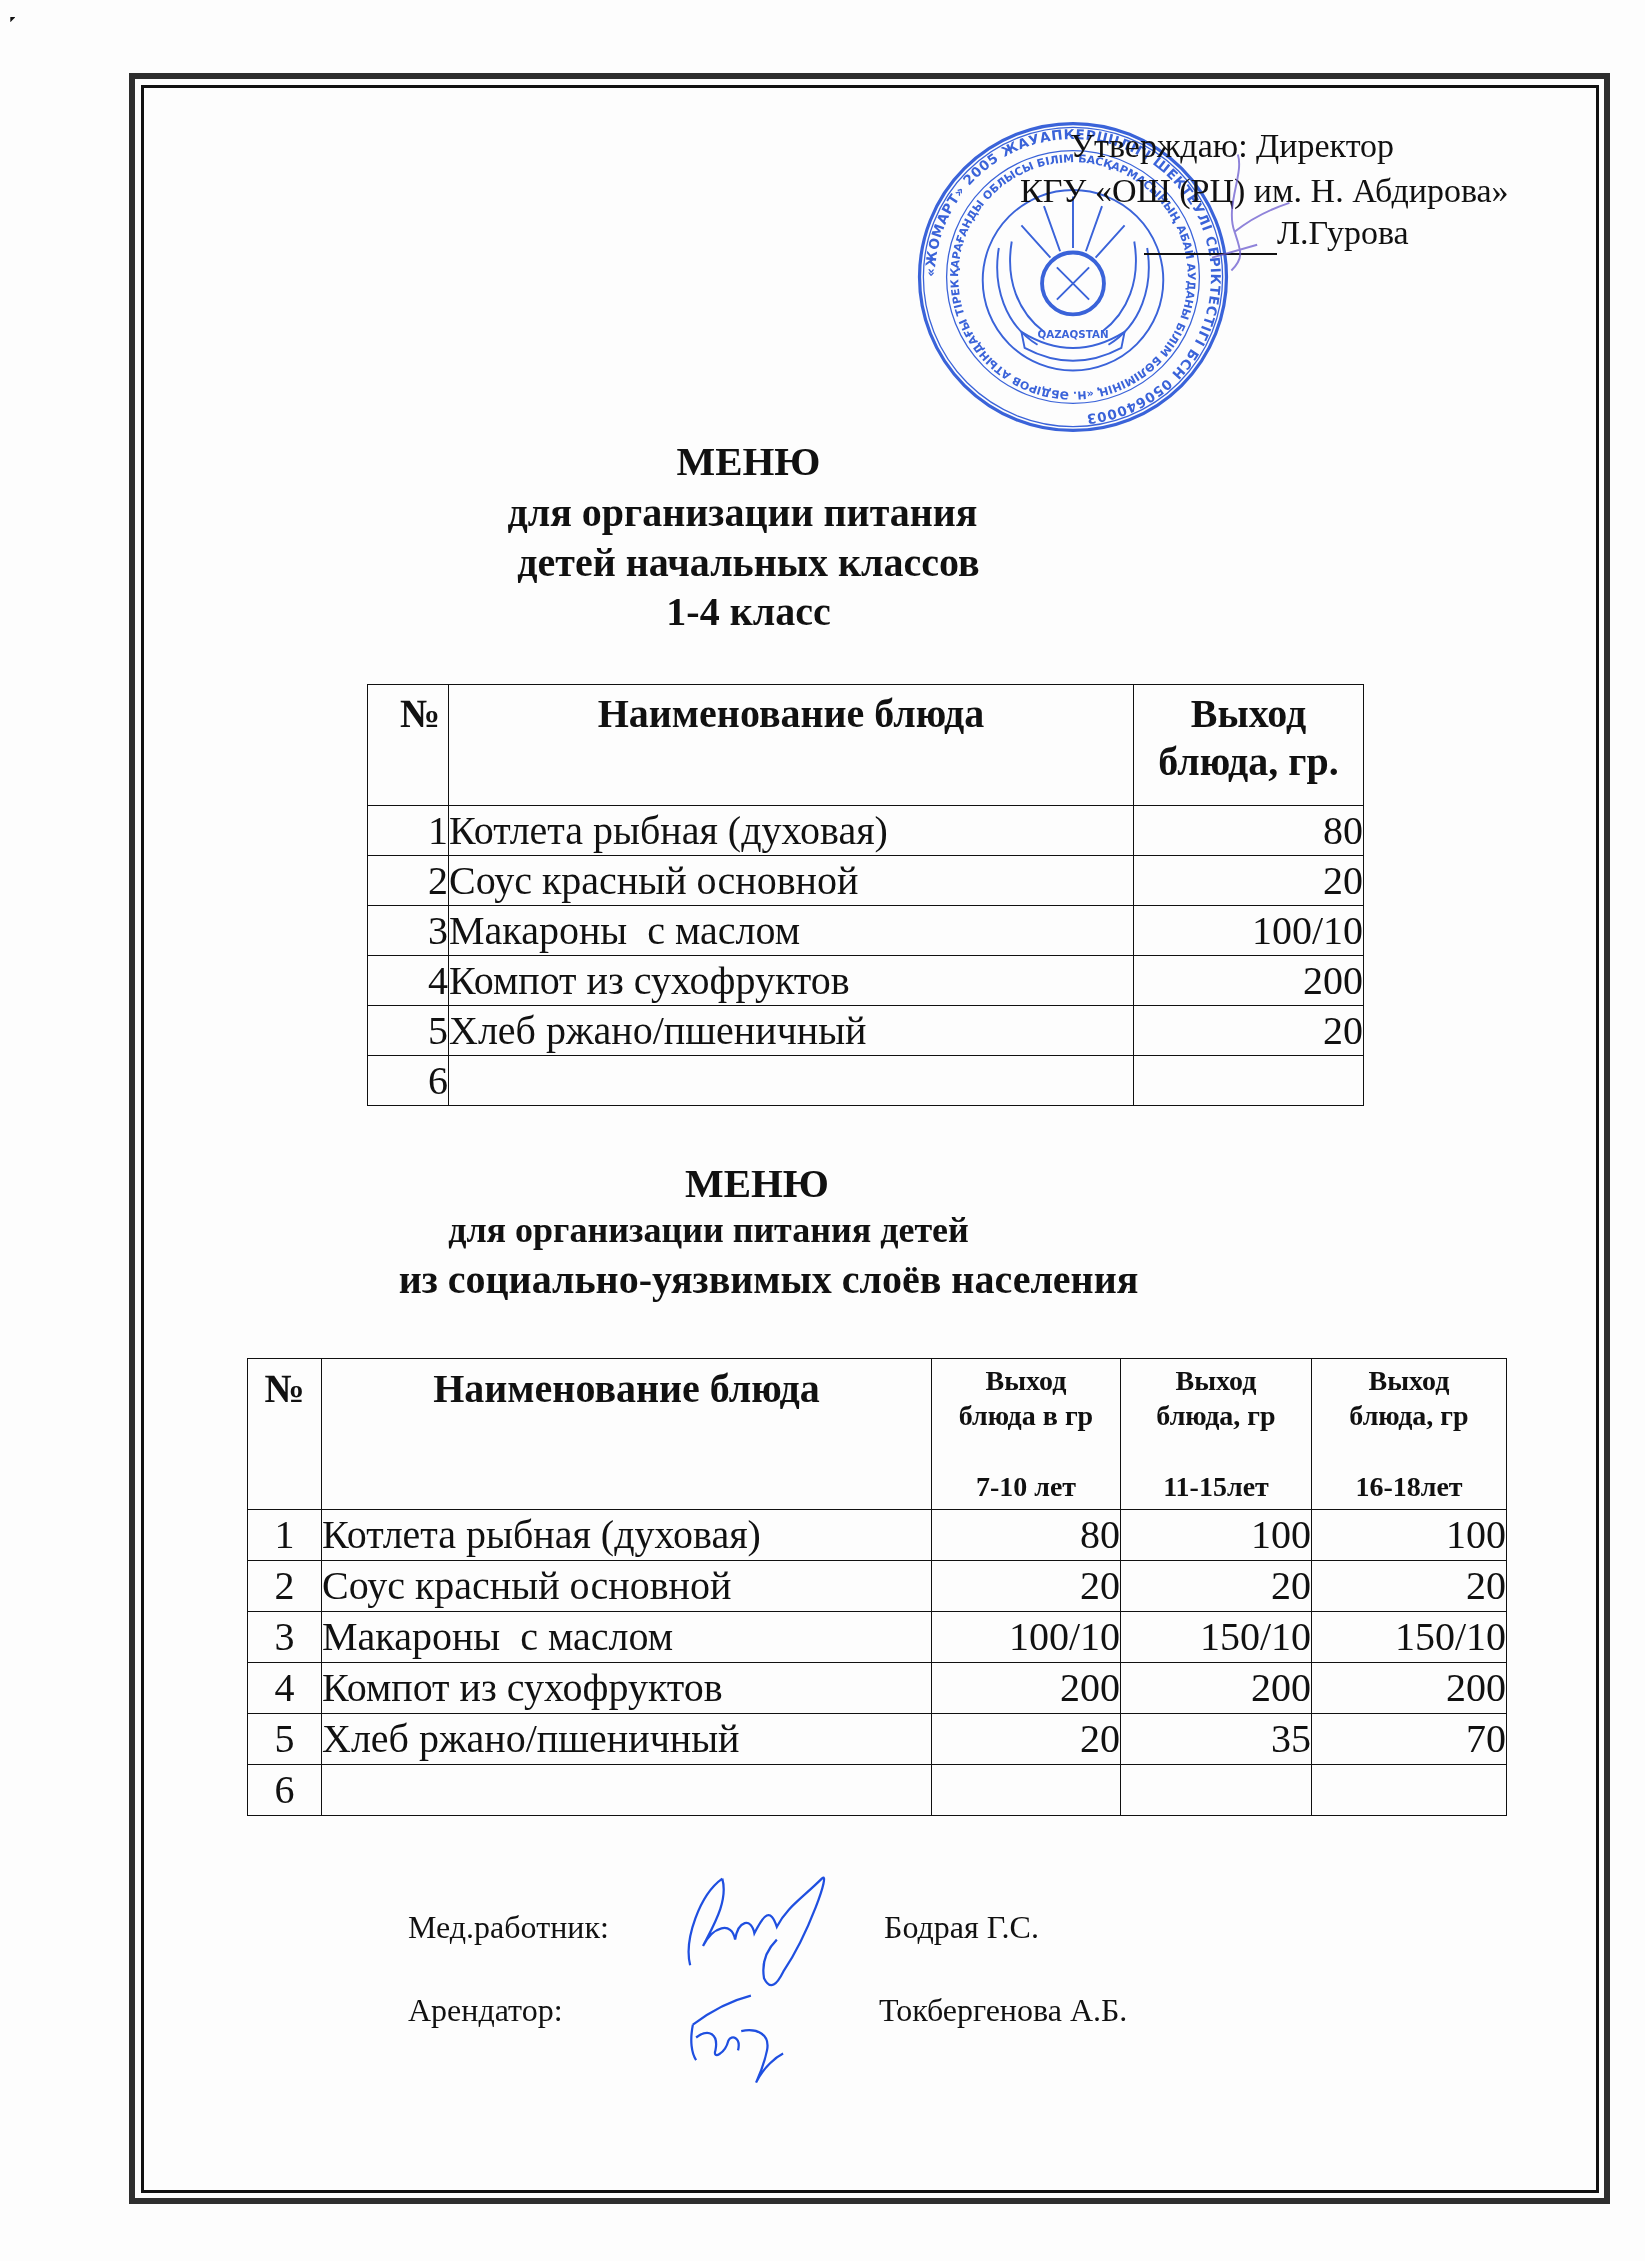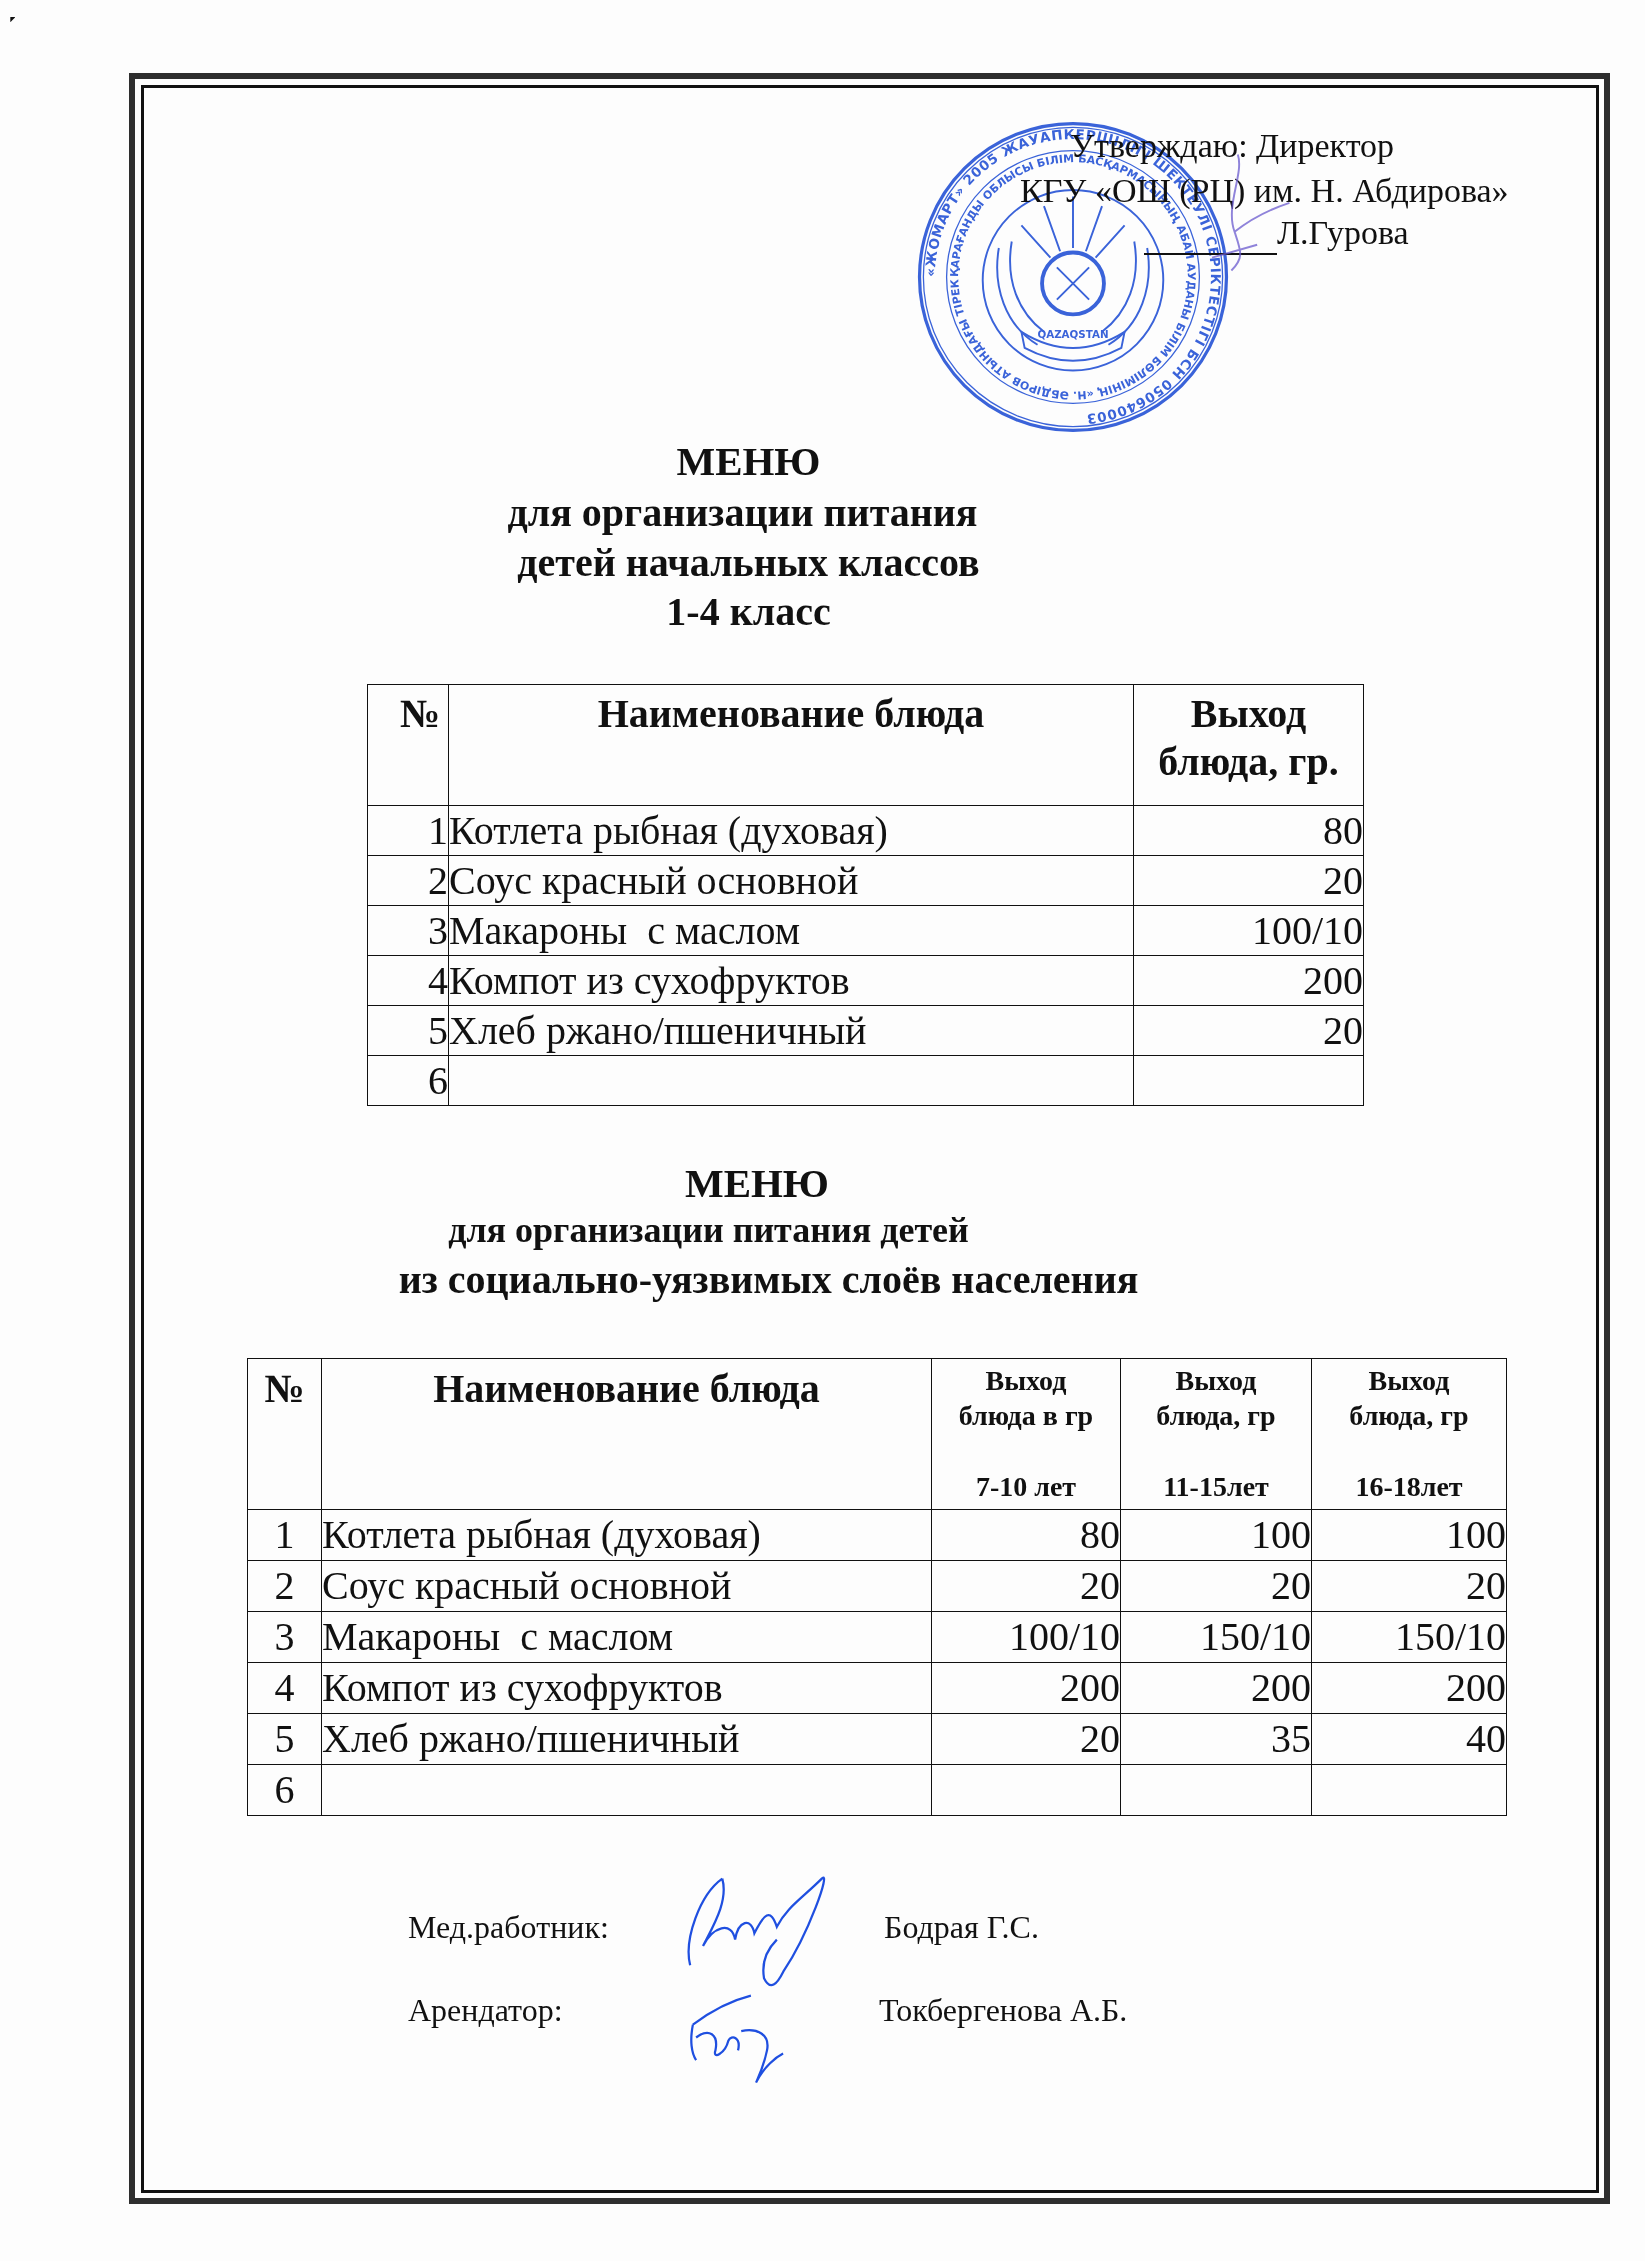--- a/index.html
+++ b/index.html
@@ -225,21 +225,21 @@
     <td class="name">Компот из сухофруктов</td>
     <td class="val">200</td>
     <td class="val">200</td>
     <td class="val">200</td>
   </tr>
   <tr>
     <td class="num">5</td>
     <td class="name">Хлеб ржано/пшеничный</td>
     <td class="val">20</td>
     <td class="val">35</td>
-    <td class="val">40</td>
+    <td class="val">70</td>
   </tr>
   <tr>
     <td class="num">6</td>
     <td class="name"></td>
     <td class="val"></td>
     <td class="val"></td>
     <td class="val"></td>
   </tr>
 </tbody>
   </table>

